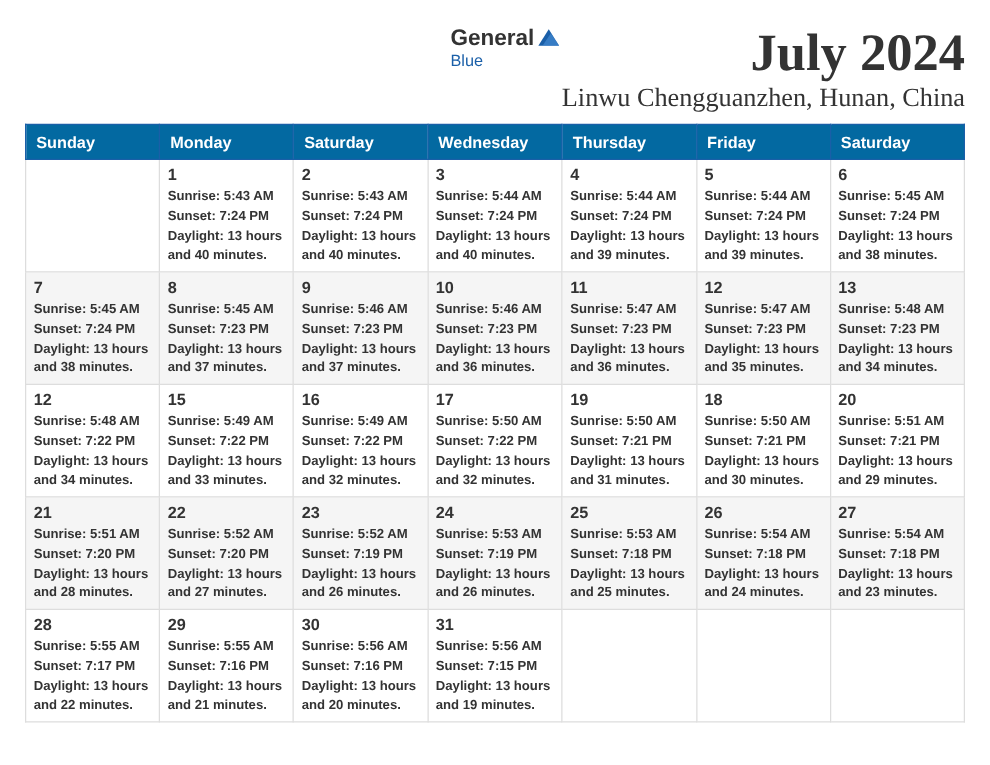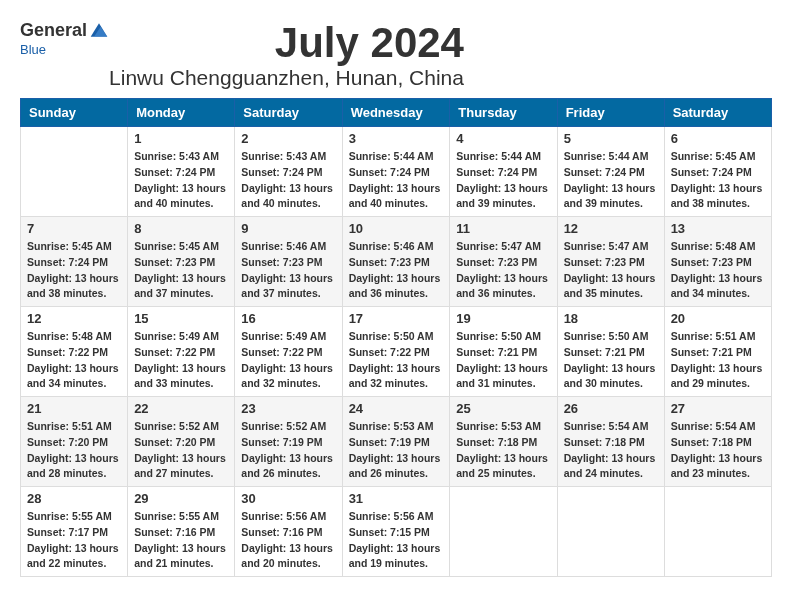--- a/index.html
+++ b/index.html
@@ -5,21 +5,21 @@
     * { box-sizing: border-box; margin: 0; padding: 0; }
     body {
       font-family: Arial, sans-serif;
       background: #fff;
       width: 792px;
       min-height: 612px;
       padding: 20px;
     }
     .header {
       display: flex;
-      justify-content: flex-start;
+      justify-content: flex-end;
       align-items: flex-start;
       margin-bottom: 8px;
     }
     .logo {
       display: flex;
       align-items: center;
     }
     .logo-text-general {
       font-size: 18px;
       font-weight: bold;
@@ -32,20 +32,21 @@
       color: #1a5fa8;
       line-height: 1;
     }
     .logo-icon {
       width: 20px;
       height: 20px;
       margin-left: 2px;
     }
     .title-section {
       text-align: right;
+      font-family: Liberation Serif, serif;
     }
     .month-title {
       font-size: 42px;
       font-weight: bold;
       color: #333;
       line-height: 1.1;
     }
     .location-title {
       font-size: 21px;
       color: #333;

